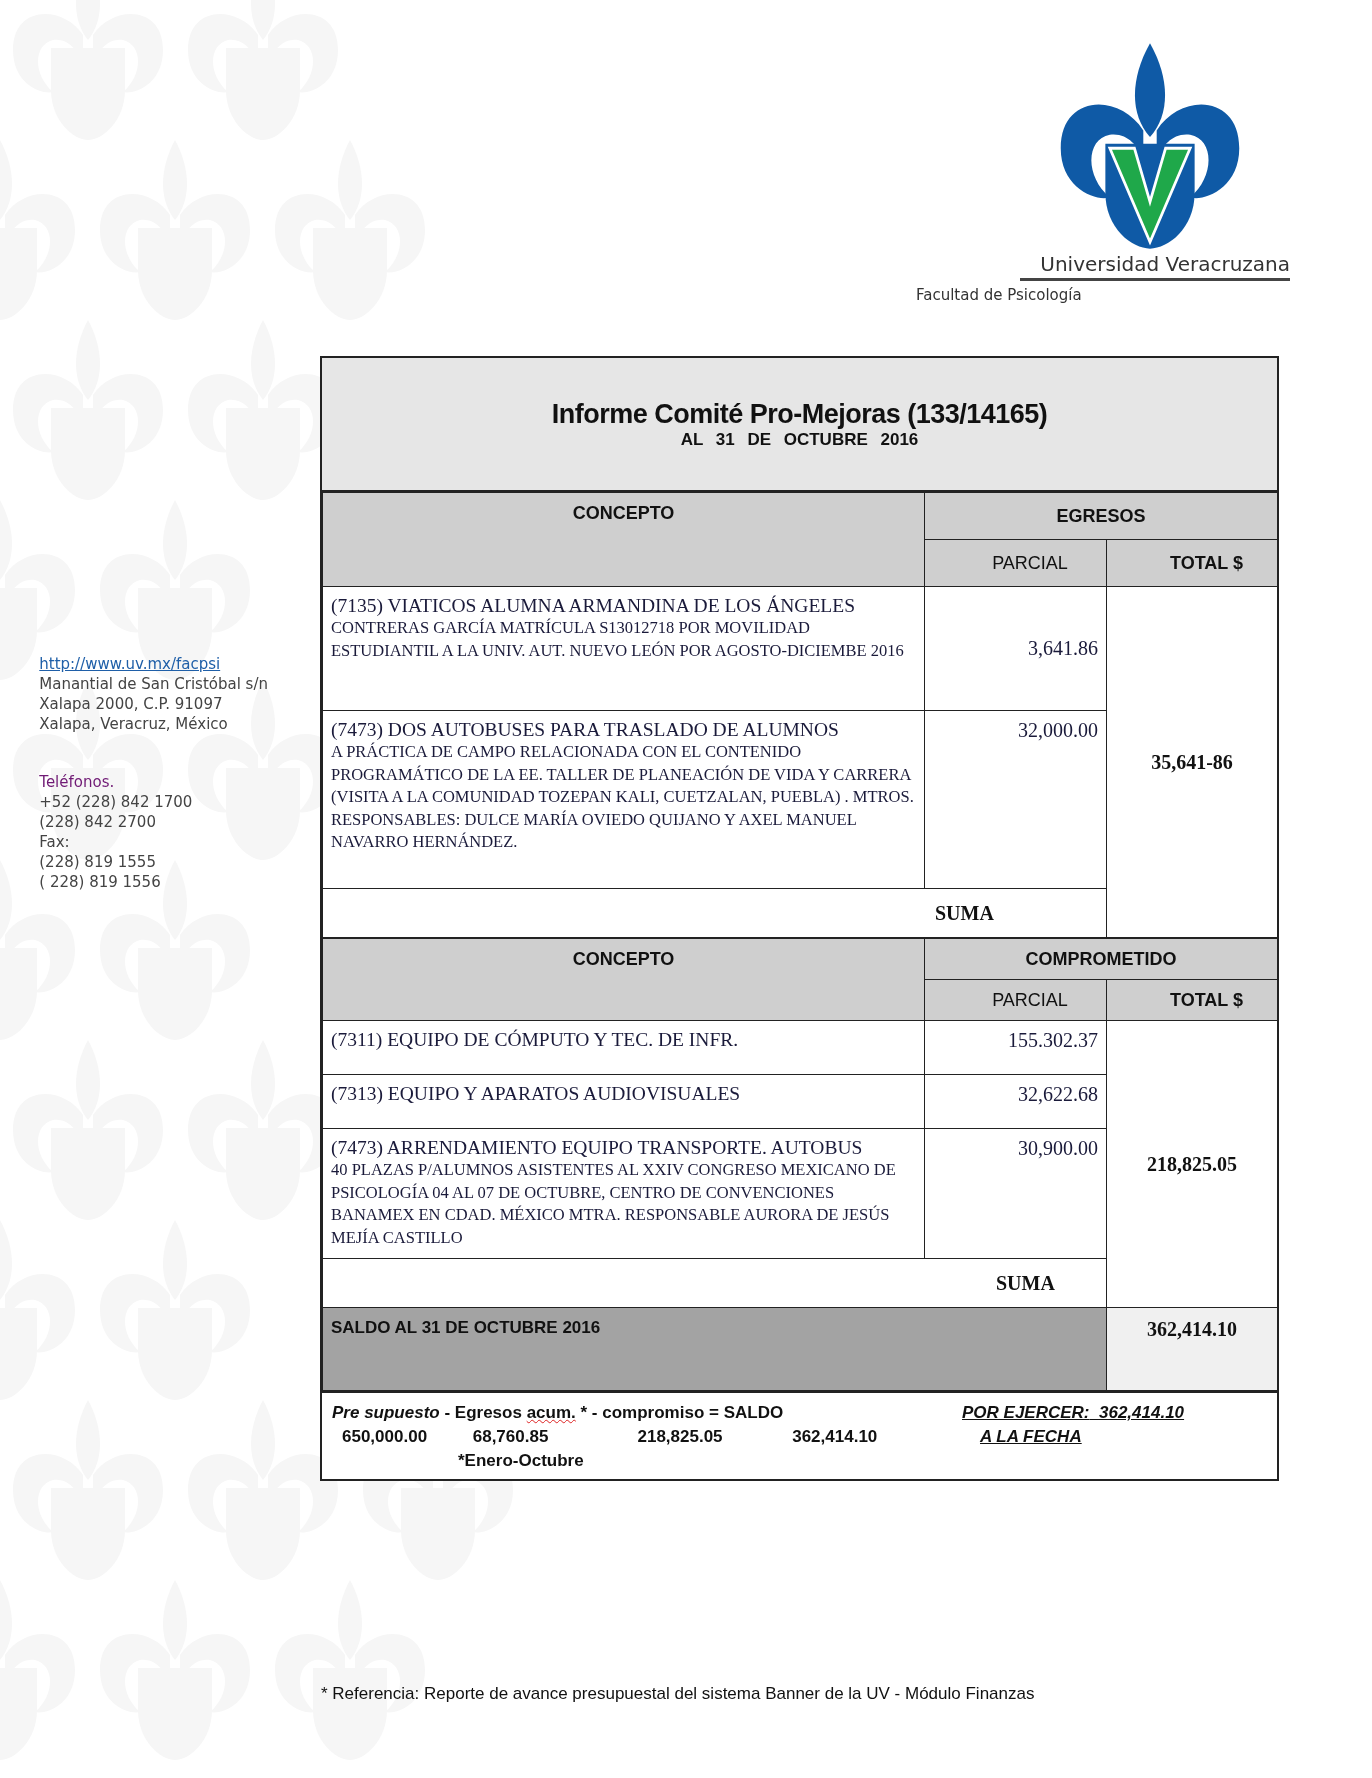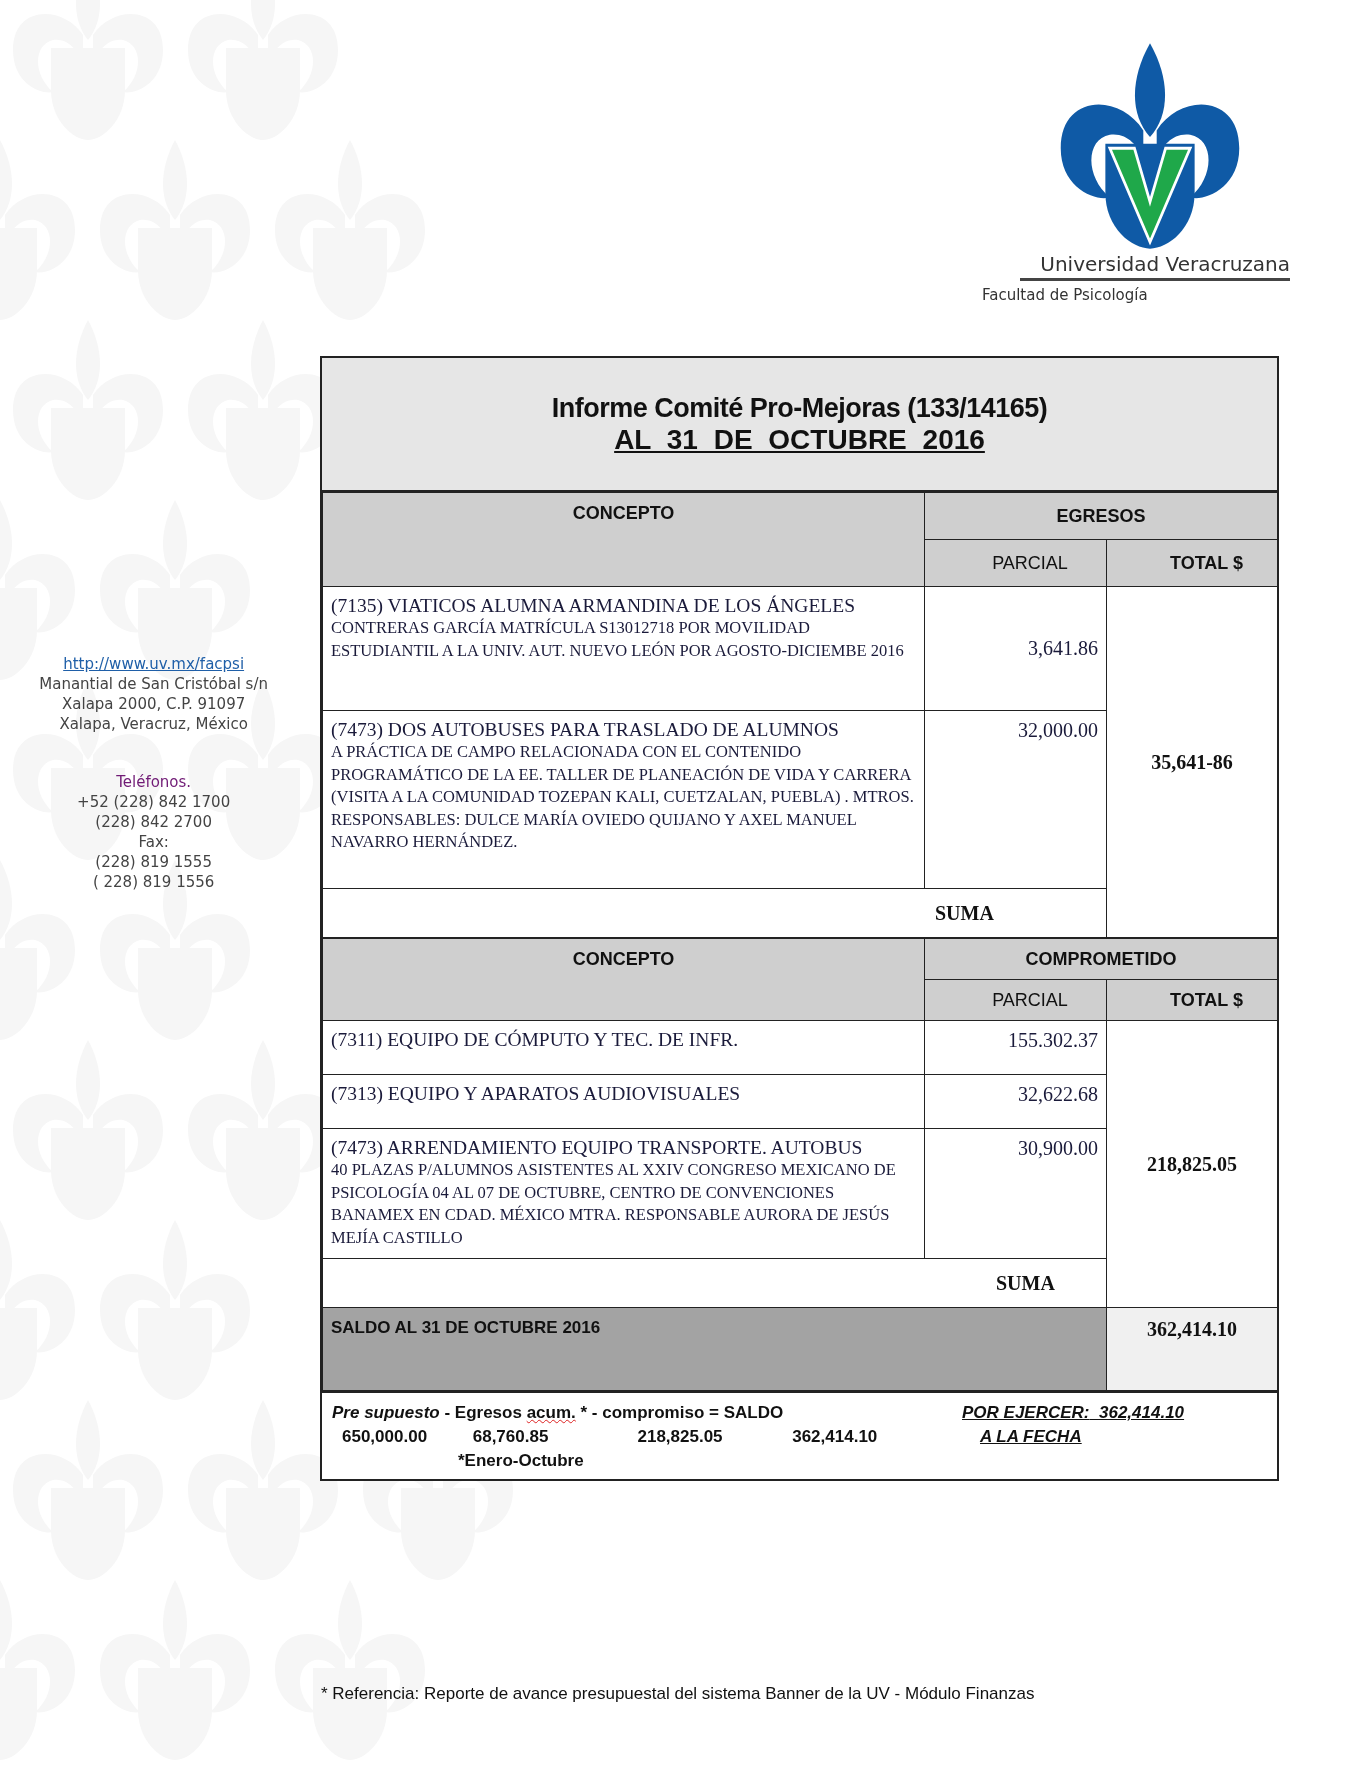--- a/index.html
+++ b/index.html
@@ -10,42 +10,42 @@
     color:#111;
   }
   .watermark { position:absolute; left:0; top:0; width:1372px; height:1778px; z-index:0; pointer-events:none; }
   .logo { position:absolute; left:1060px; top:40px; width:180px; height:212px; z-index:1; }
   .uni-name {
     position:absolute; left:1020px; top:252px; width:270px;
     font-family:"DejaVu Sans", sans-serif; font-size:20px; color:#333;
     border-bottom:3px solid #444; padding-bottom:2px; text-align:right; z-index:1;
   }
   .faculty {
-    position:absolute; left:982px; top:286px;
+    position:absolute; left:916px; top:286px;
     font-family:"DejaVu Sans", sans-serif; font-size:15px; color:#333; z-index:1;
   }
   .contact {
-    position:absolute; right:1104px; top:654px; text-align:center;
+    position:absolute; right:1104px; top:654px; text-align:left;
     font-family:"DejaVu Sans", sans-serif; font-size:15px; color:#444; line-height:20px; z-index:1;
     white-space:nowrap;
   }
   .contact a { color:#1f5fa8; text-decoration:underline; }
   .contact .gap { height:38px; }
   .contact .bold { font-weight:normal; color:#701a75; }
 
   .report {
     position:absolute; left:320px; top:356px; width:955px; z-index:1;
     border:2px solid #222; background:#fff;
   }
   .title-box {
     background:#e6e6e6; height:132px; border-bottom:2px solid #222;
     display:flex; flex-direction:column; align-items:center; justify-content:center;
   }
   .title-main { font-size:27px; font-weight:bold; letter-spacing:-0.5px; }
-  .title-sub { font-size:28px; font-weight:bold; word-spacing:8px;text-decoration:underline; }
+  .title-sub { font-size:17px; font-weight:bold; word-spacing:8px; }
 
   table { border-collapse:collapse; width:100%; table-layout:fixed; }
   td { border:1.5px solid #222; vertical-align:top; padding:0; }
   col.c1 { width:602px; } col.c2 { width:182px; } col.c3 { width:171px; }
   .hdr { background:#cfcfcf; font-weight:bold; font-size:18px; text-align:center; }
   .hdr-top { height:46px; vertical-align:middle; }
   .hdr-sub { height:46px; vertical-align:middle; font-weight:normal;padding-left:29px; }
   .hdr-sub.bold { font-weight:bold; }
   .concept-hdr { padding-top:10px; }
   .concept { padding:8px 8px 6px 8px; font-family:"Liberation Serif", serif; color:#1a1a3a; }

